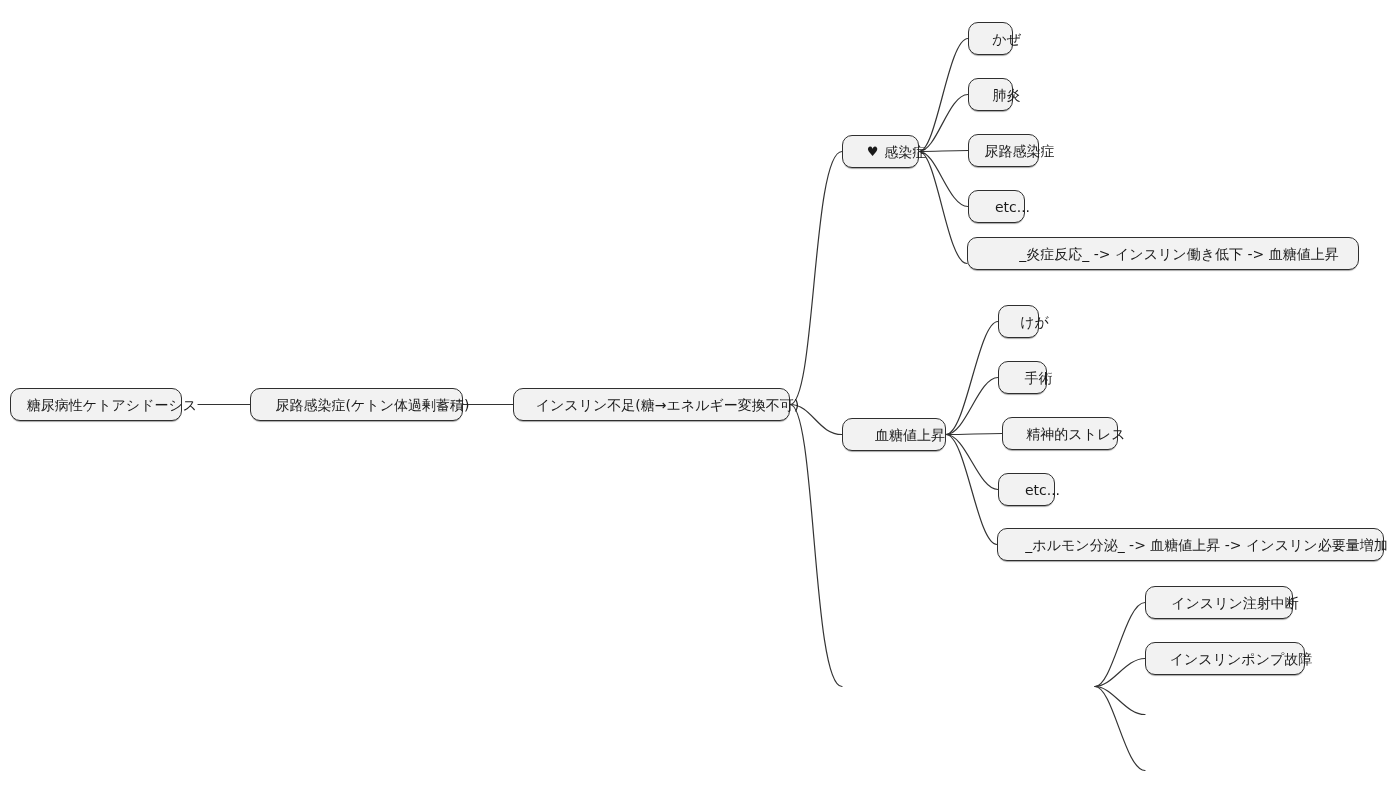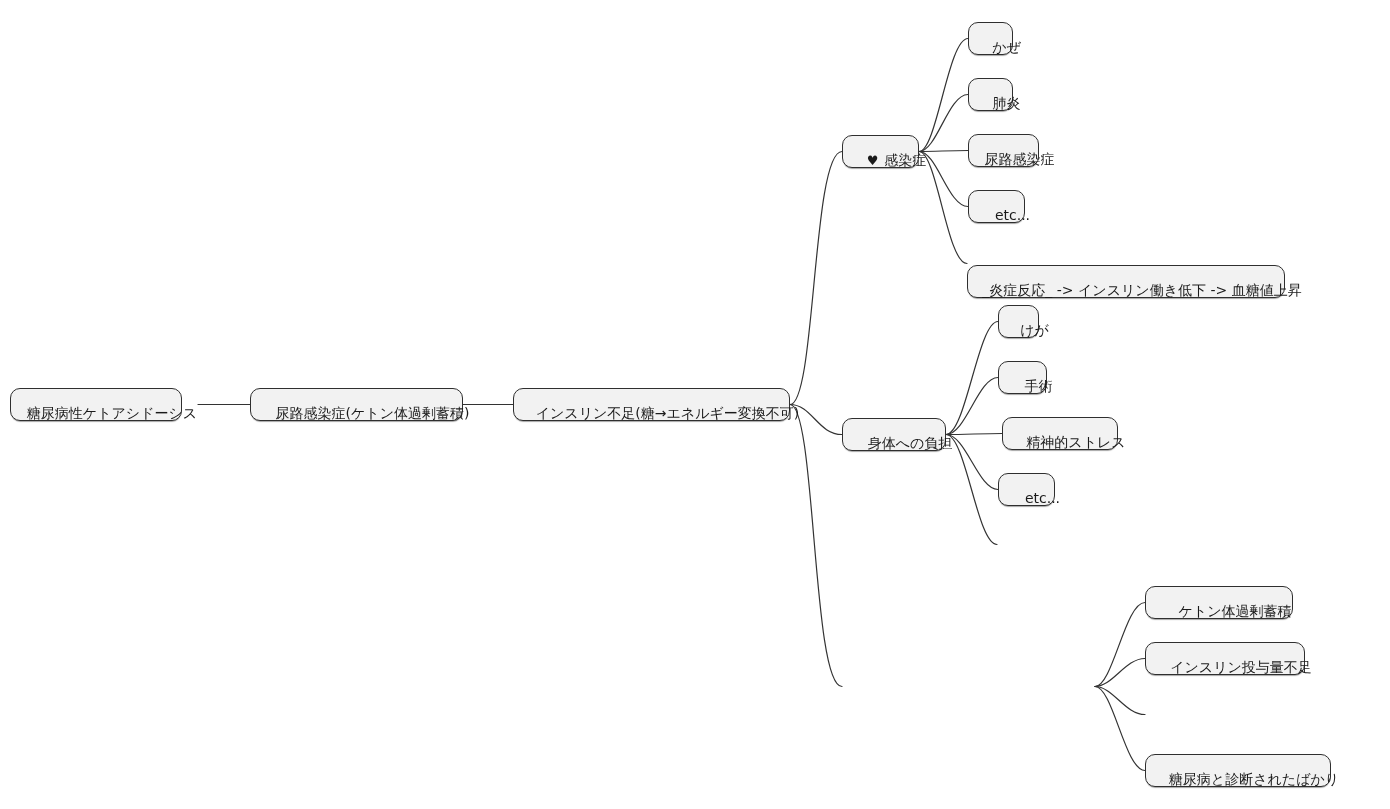--- a/index.html
+++ b/index.html
@@ -29,21 +29,21 @@
     stroke-linecap: round;
   }
   .node {
     position: absolute;
     height: 33px;
     box-sizing: border-box;
     background: #f2f2f2;
     border: 1.3px solid #2f2f2f;
     border-radius: 10px;
     display: flex;
-    align-items: flex-end;
+    align-items: center;
     justify-content: center;
     font-size: 14px;
     line-height: 1;
     color: #1a1a1a;
     white-space: nowrap;
     box-shadow: 0 1.5px 1px -1px rgba(0,0,0,0.35);
     padding-left: 32px;
   }
   .node .icon {
     margin-right: 6px;
@@ -107,52 +107,52 @@
   </div>
 
   <div class="node" style="left:968px;top:134px;width:71px">
     <span>尿路感染症</span>
   </div>
 
   <div class="node" style="left:968px;top:190px;width:57px">
     <span>etc...</span>
   </div>
 
-  <div class="node" style="left:967px;top:265px;width:318px">
+  <div class="node" style="left:967px;top:237px;width:392px">
     <span>_炎症反応_ -&gt; インスリン働き低下 -&gt; 血糖値上昇</span>
   </div>
 
   <div class="node" style="left:842px;top:418px;width:104px">
-    <span>身体への負担</span>
+    <span>血糖値上昇</span>
   </div>
 
   <div class="node" style="left:998px;top:305px;width:41px">
     <span>けが</span>
   </div>
 
   <div class="node" style="left:998px;top:361px;width:49px">
     <span>手術</span>
   </div>
 
   <div class="node" style="left:1002px;top:417px;width:116px">
     <span>精神的ストレス</span>
   </div>
 
   <div class="node" style="left:998px;top:473px;width:57px">
     <span>etc...</span>
   </div>
 
+  <div class="node" style="left:997px;top:528px;width:387px">
+    <span>_ホルモン分泌_ -&gt; 血糖値上昇 -&gt; インスリン必要量増加</span>
+  </div>
 
 
   <div class="node" style="left:1145px;top:586px;width:148px">
-    <span>ケトン体過剰蓄積</span>
+    <span>インスリン注射中断</span>
   </div>
 
   <div class="node" style="left:1145px;top:642px;width:160px">
-    <span>インスリン投与量不足</span>
+    <span>インスリンポンプ故障</span>
   </div>
 
 
-  <div class="node" style="left:1145px;top:754px;width:186px">
-    <span>糖尿病と診断されたばかり</span>
-  </div>
 
 </div>
 
 </body></html>

